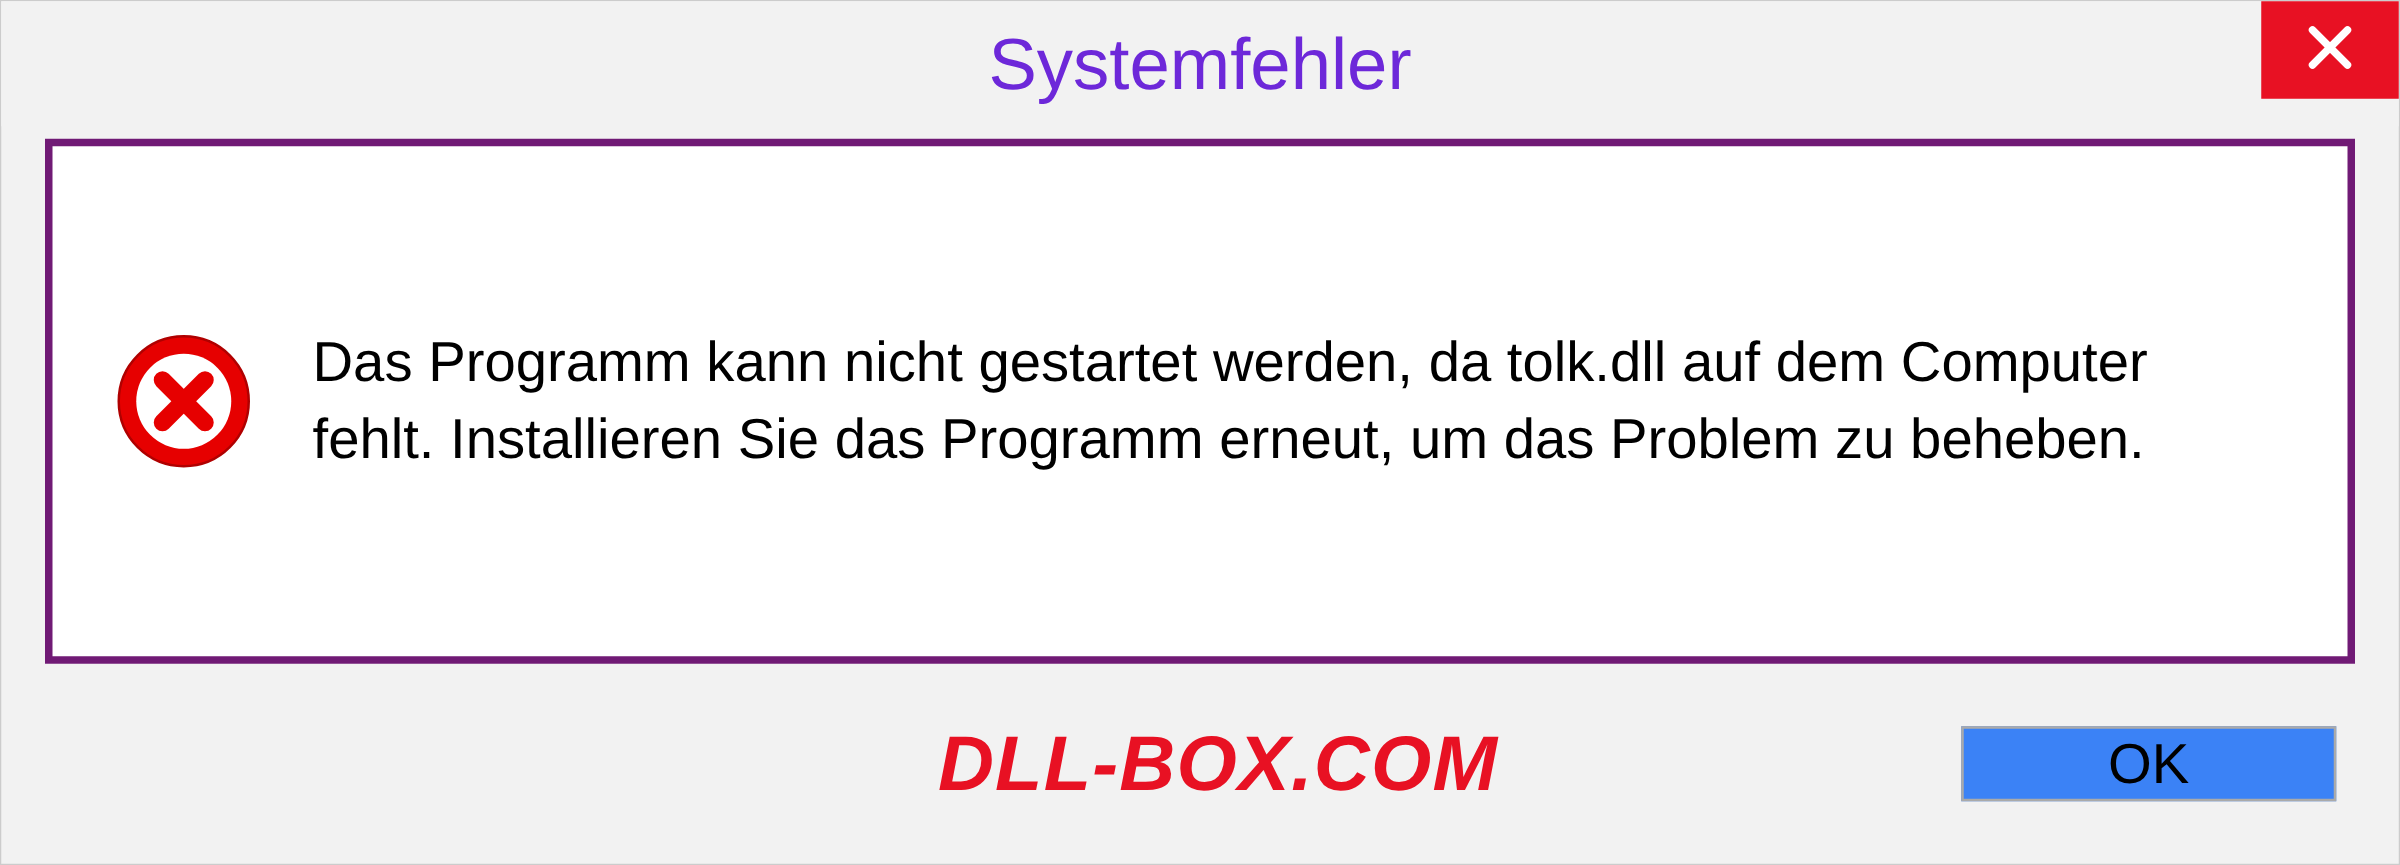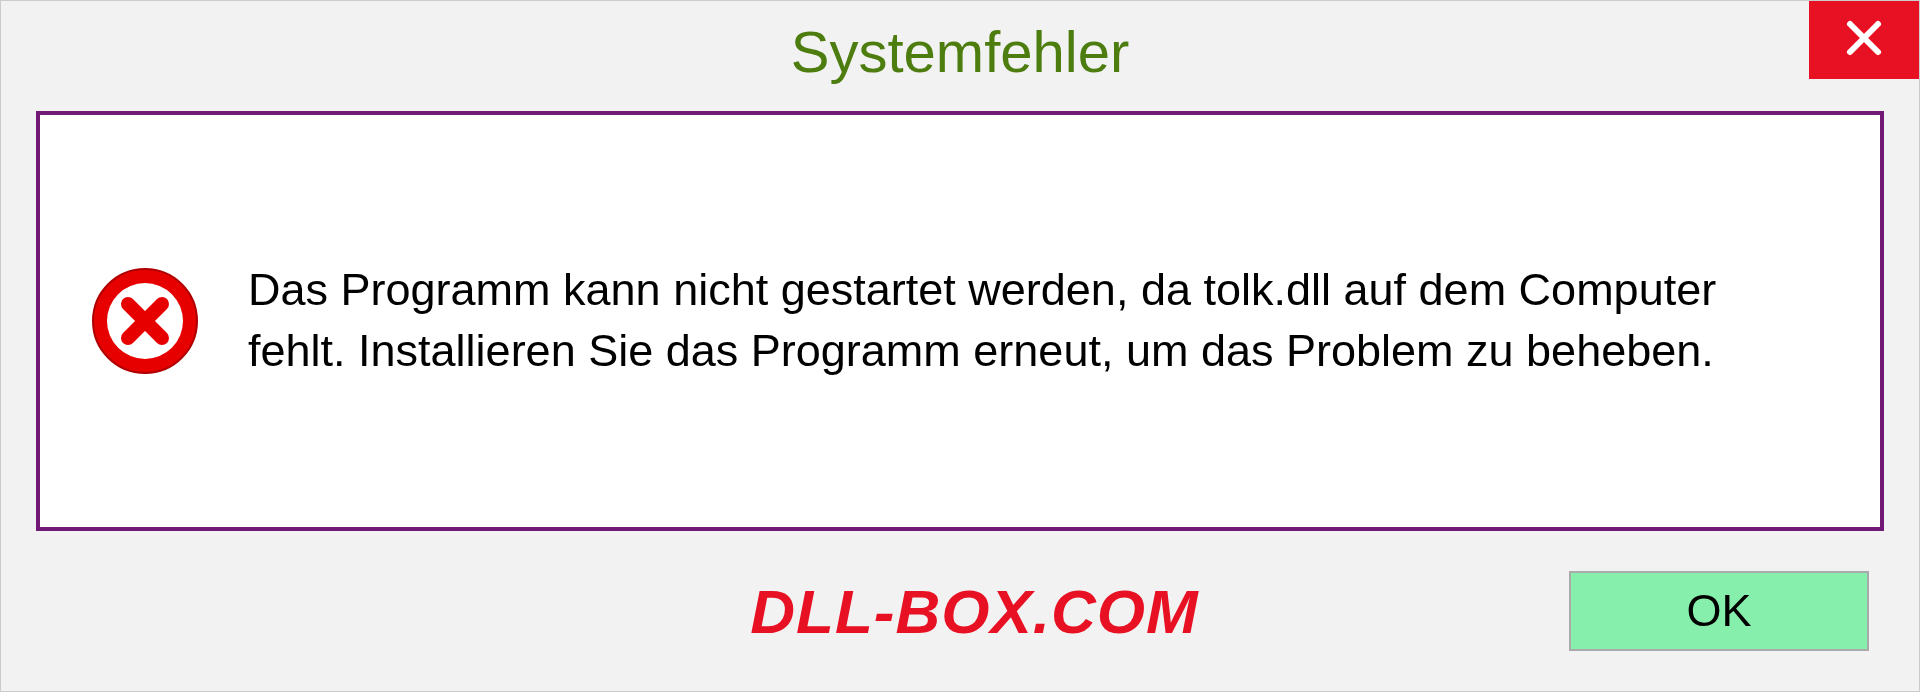--- a/index.html
+++ b/index.html
@@ -29,21 +29,21 @@
     .titlebar {
       height: 100px;
       display: flex;
       align-items: center;
       justify-content: center;
       position: relative;
       background: #f2f2f2;
     }
     .title-text {
       font-size: 58px;
-      color: #4d7c0f;
+      color: #6d28d9;
       font-weight: 400;
     }
     .close-button {
       position: absolute;
       top: 0;
       right: 0;
       width: 110px;
       height: 78px;
       background: #e81123;
       display: flex;
@@ -51,21 +51,21 @@
       justify-content: center;
       cursor: pointer;
     }
     .close-button svg {
       width: 40px;
       height: 40px;
     }
     .content-panel {
       margin: 10px 35px 0 35px;
       background: #fff;
-      border: 4px solid #701a75;
+      border: 6px solid #701a75;
       flex: 1;
       display: flex;
       align-items: center;
       padding: 60px 50px;
       gap: 48px;
     }
     .error-icon-wrapper {
       flex-shrink: 0;
     }
     .error-icon-wrapper svg {
@@ -94,22 +94,22 @@
       transform: translateX(-50%);
       font-size: 62px;
       font-weight: 800;
       color: #e81123;
       font-style: italic;
       letter-spacing: 1px;
       font-family: Arial, sans-serif;
     }
     .ok-button {
       width: 300px;
-      height: 80px;
-      background: #86efac;
+      height: 60px;
+      background: #3b82f6;
       border: 2px solid #aaa;
       font-size: 45px;
       color: #000;
       display: flex;
       align-items: center;
       justify-content: center;
       cursor: pointer;
       font-family: "Segoe UI", Arial, sans-serif;
     }
   </style>

